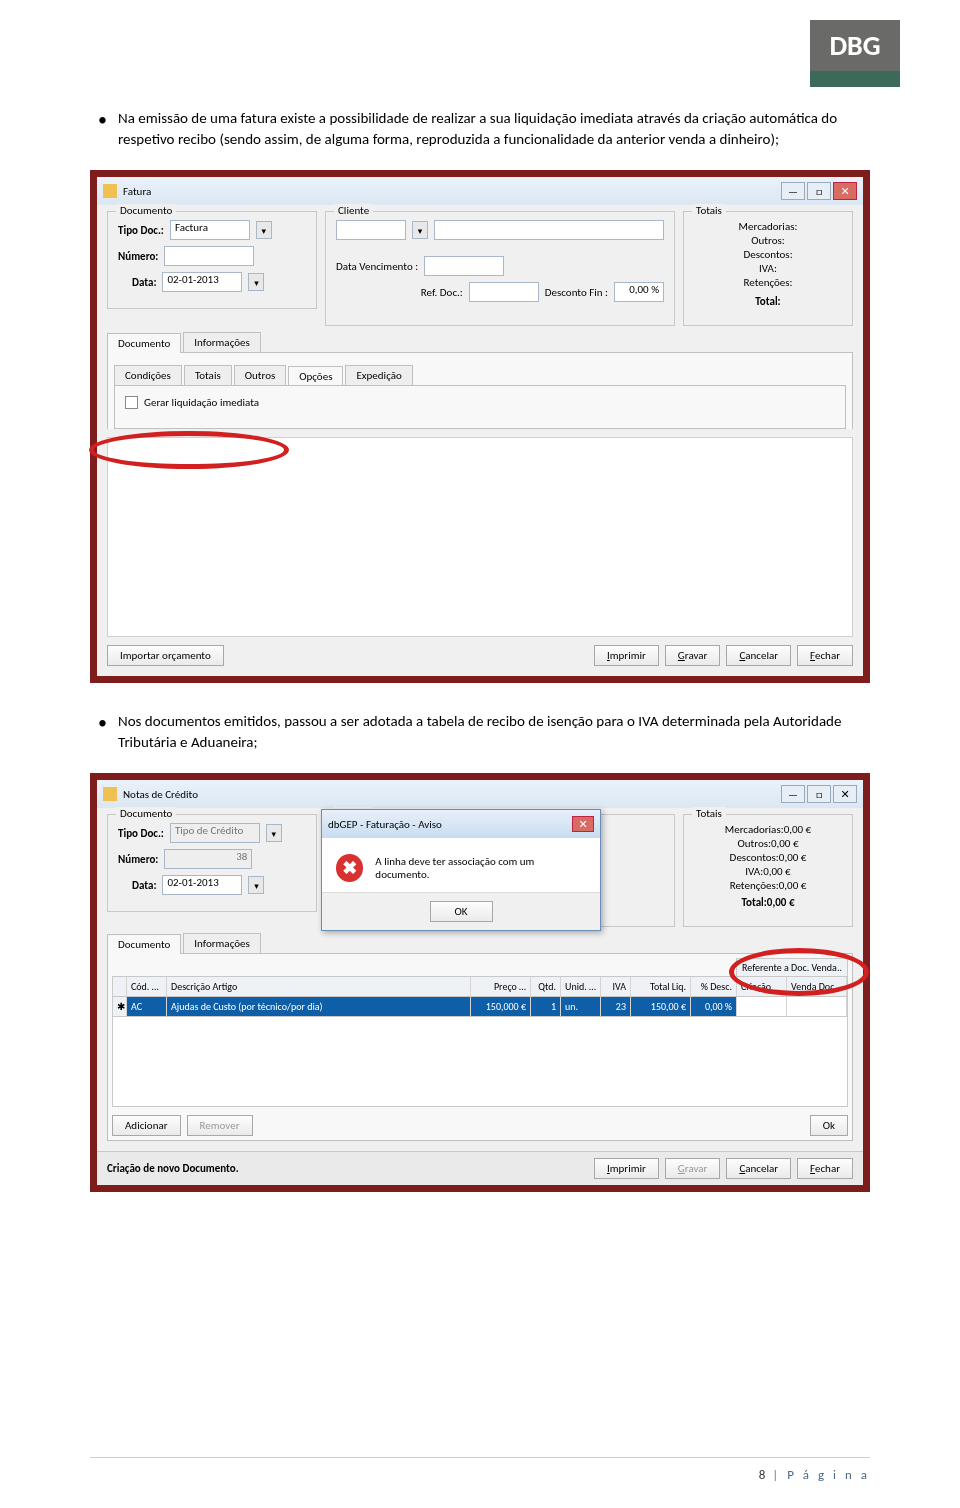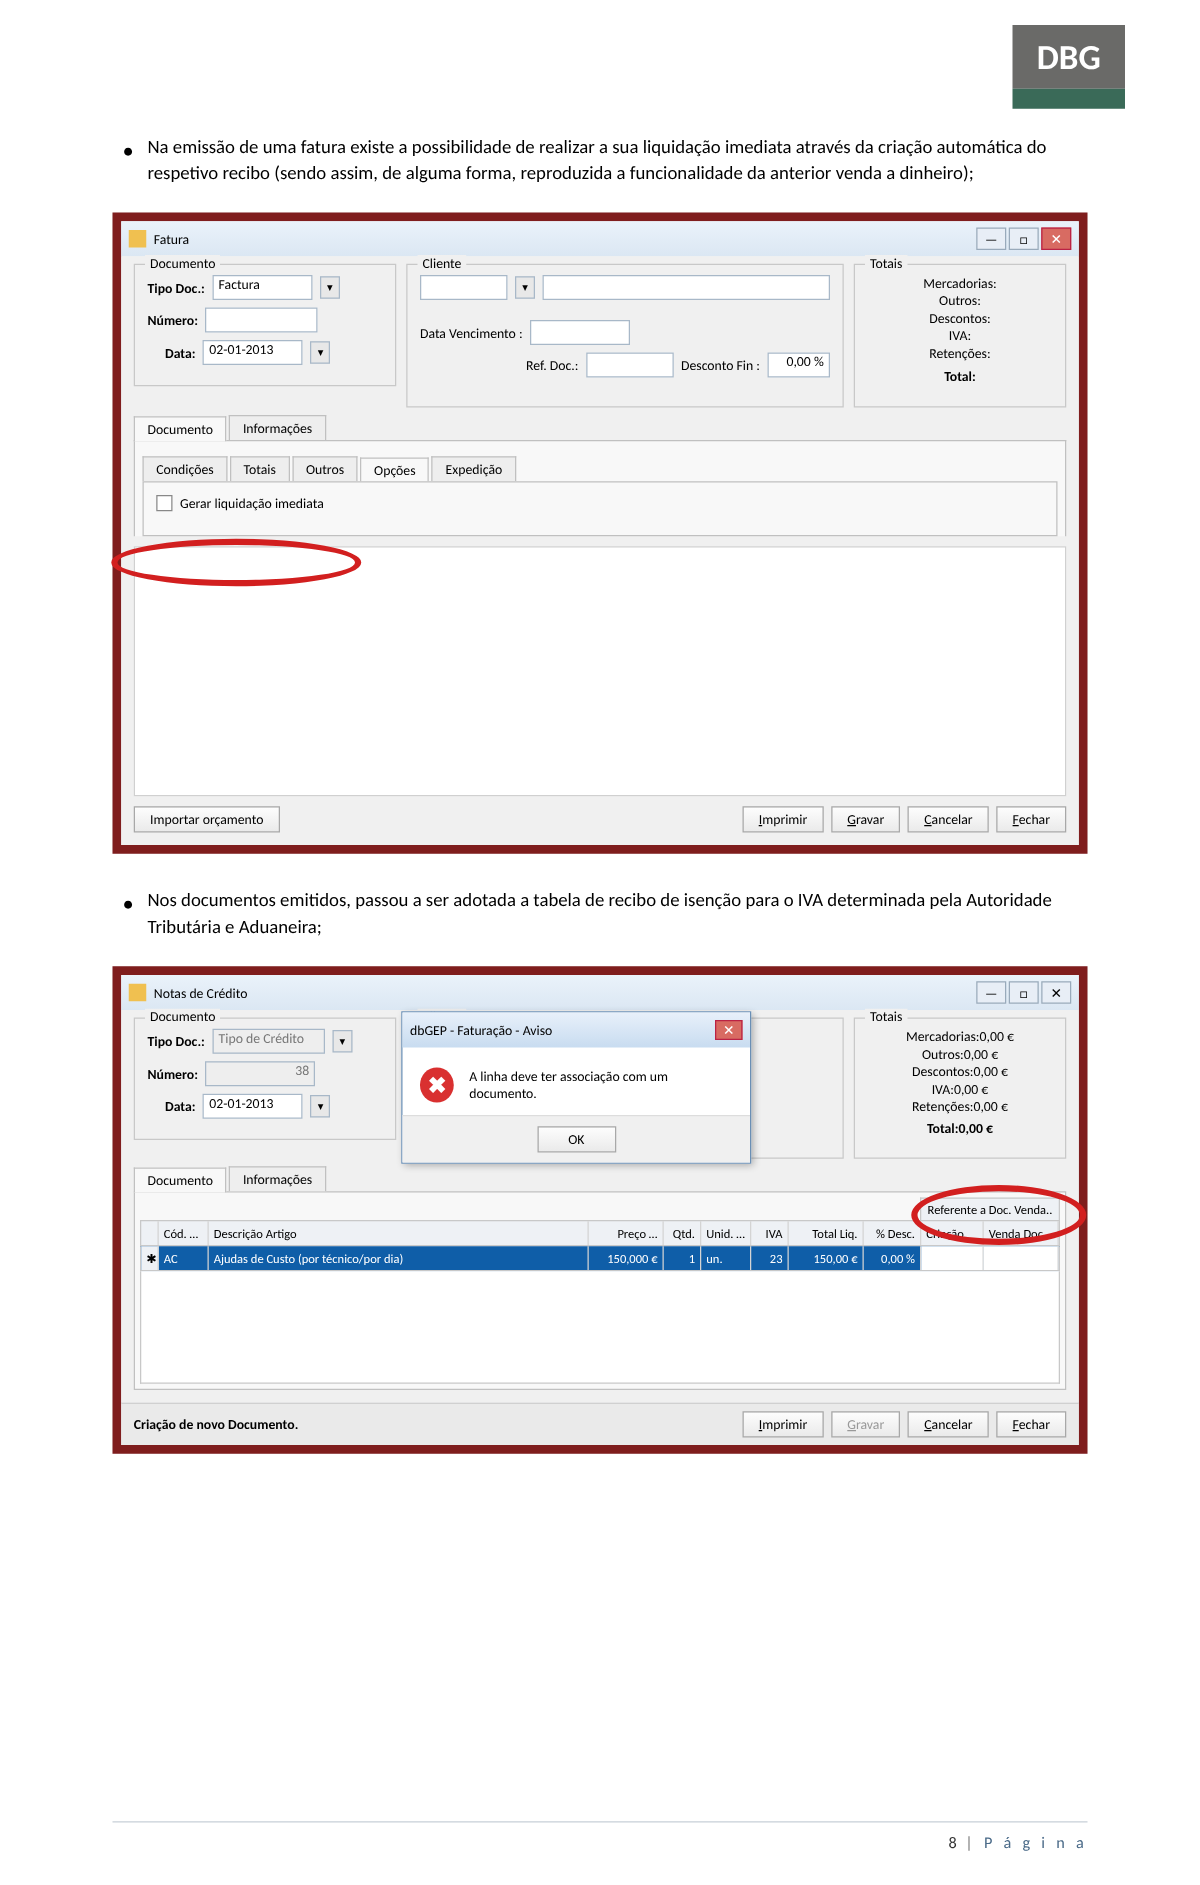--- a/index.html
+++ b/index.html
@@ -464,20 +464,27 @@
           <div class="c-qtd">1</div>
           <div class="c-unid">un.</div>
           <div class="c-iva">23</div>
           <div class="c-liq">150,00 €</div>
           <div class="c-pdesc">0,00 %</div>
           <div class="c-num end"></div>
           <div class="c-tdoc end"></div>
         </div>
         <div style="height:90px;background:#fff;border:1px solid #c8c8c8;border-top:none;"></div>
 
+        <div class="btn-row">
+          <div style="display:flex;gap:6px;">
+            <div class="btn">Adicionar</div>
+            <div class="btn disabled">Remover</div>
+          </div>
+          <div class="btn">Ok</div>
+        </div>
       </div>
 
       <div class="msgbox" style="left:210px; top:1px;margin-left:14px;">
         <div class="titlebar">
           <span>dbGEP - Faturação - Aviso</span>
           <div class="win-btn close" style="width:22px;height:16px;">✕</div>
         </div>
         <div class="msg-body">
           <div class="x-icon">✖</div>
           <span style="font-size:11px;">A linha deve ter associação com um documento.</span>

